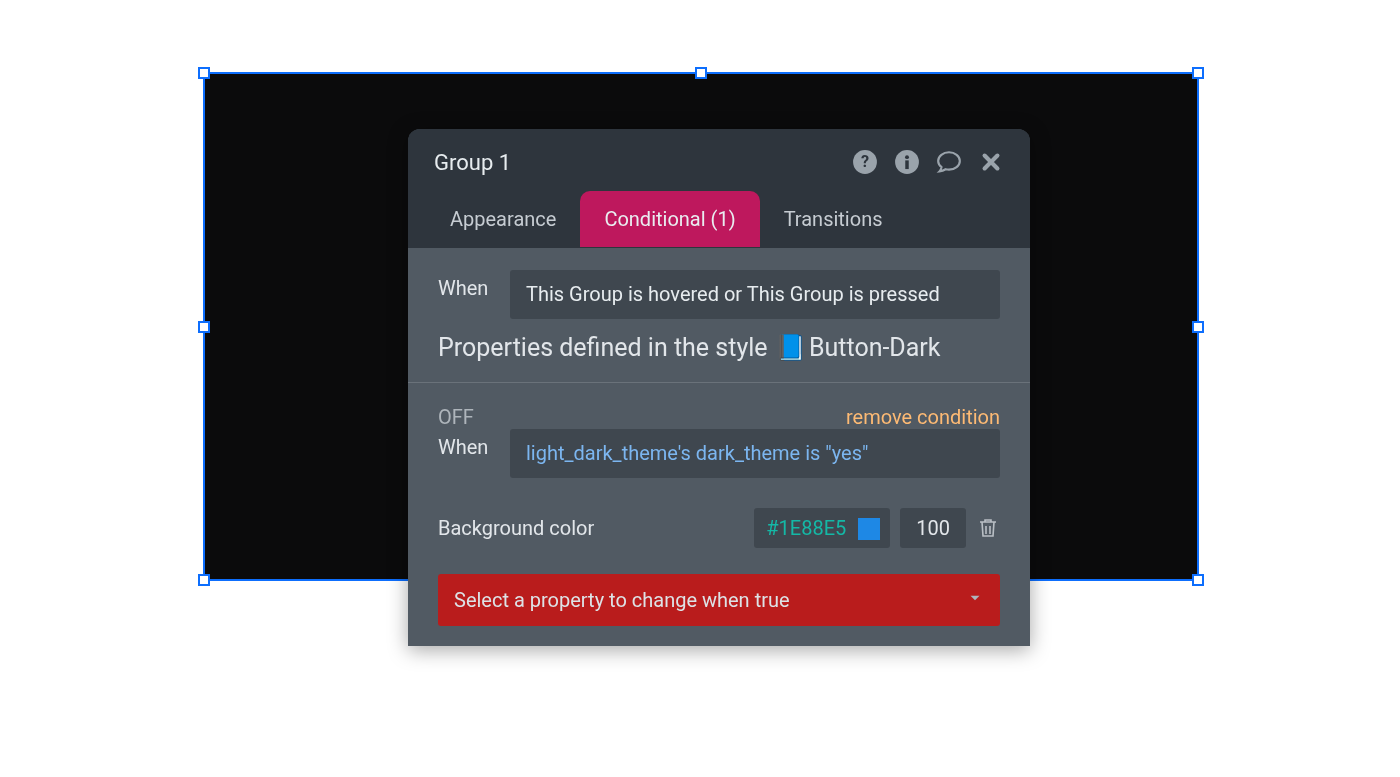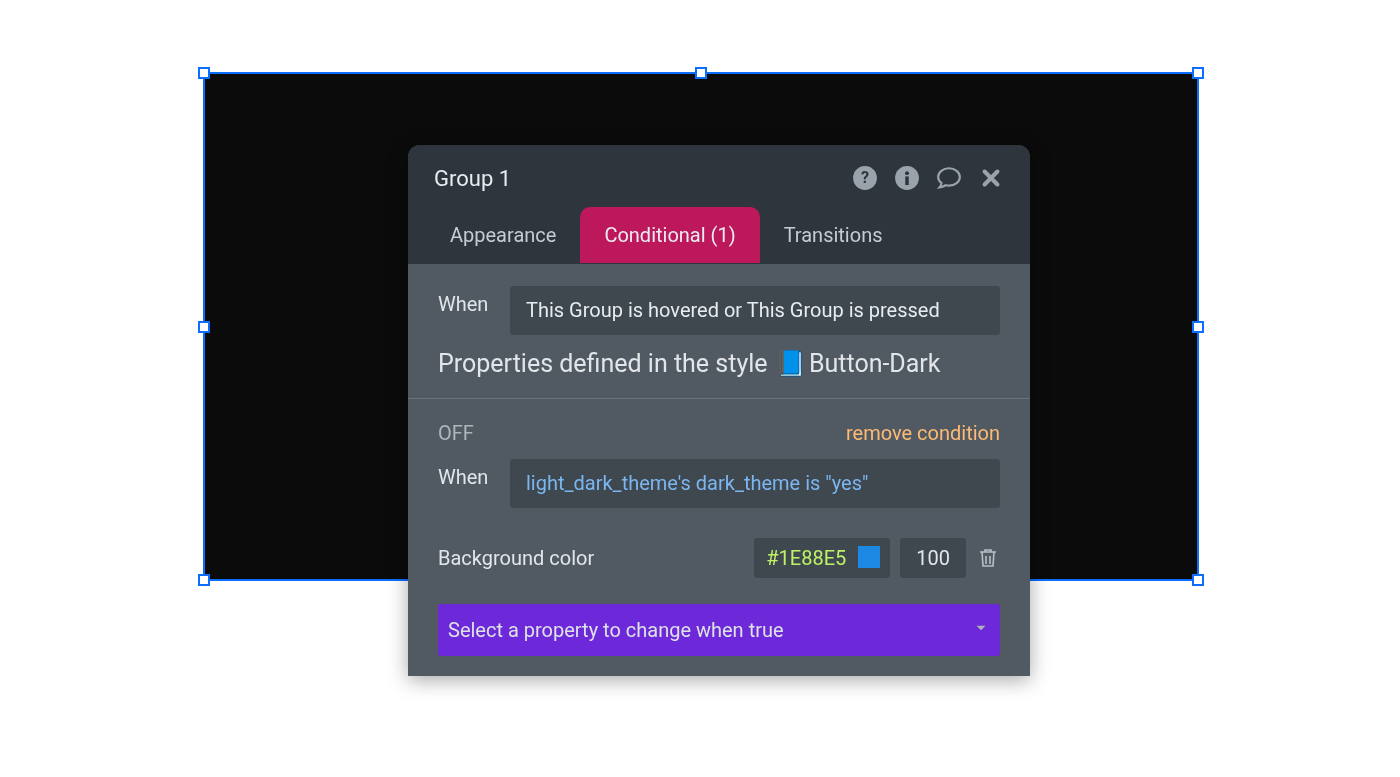--- a/index.html
+++ b/index.html
@@ -40,21 +40,21 @@
     .h-ml { top:50%; left:-7px; margin-top:-6px; }
     .h-mr { top:50%; right:-7px; margin-top:-6px; }
     .h-bl { bottom:-7px; left:-7px; }
     .h-bm { bottom:-7px; left:50%; margin-left:-6px; }
     .h-br { bottom:-7px; right:-7px; }
 
     
     .panel {
       position: absolute;
       left: 408px;
-      top: 145px;
+      top: 129px;
       width: 622px;
       background: #3c4650;
       border-radius: 12px 12px 0 0;
       box-shadow: 0 4px 20px rgba(0,0,0,.35);
       overflow: hidden;
     }
 
     .panel-header {
       display: flex;
       align-items: center;
@@ -141,38 +141,37 @@
       margin-top: 14px;
     }
     .style-line .emoji { margin: 0 2px 0 2px; }
 
     .cond-top {
       display: flex;
       justify-content: space-between;
       align-items: center;
       color: #aeb5bb;
       font-size: 20px;
-      margin-bottom: 14px;
     }
     .remove-cond { color: #fdba74; cursor: pointer; }
 
     .prop-row {
       display:flex;
       align-items:center;
       justify-content:space-between;
       margin-top: 30px;
     }
     .prop-label { color:#e2e6ea; font-size:20px; }
     .prop-controls { display:flex; align-items:center; gap:10px; }
     .hex-box {
       background:#3f474f;
-      color:#bef264;
+      color:#14b8a6;
       font-size:20px;
       display:flex;
-      align-items:flex-start;
+      align-items:flex-end;
       gap:12px;
       padding:8px 10px 8px 12px;
       border-radius:3px;
       margin-left:48px;
     }
     .swatch { width:22px; height:22px; background:#1E88E5; }
     .opacity-box {
       background:#3f474f;
       color:#e2e6ea;
       font-size:20px;
@@ -183,24 +182,24 @@
     }
     .trash {
       width:24px; height:24px; color:#b9bfc5; cursor:pointer;
     }
     .trash svg { width:24px; height:24px; fill: none; stroke: currentColor; stroke-width:1.6; }
 
     .select-row {
       margin-top: 26px;
     }
     .select-box {
-      background:#6d28d9;
+      background:#b91c1c;
       color:#dde2e6;
       font-size:20px;
-      padding:14px 10px;
+      padding:14px 16px;
       border-radius:3px;
       display:flex;
       align-items:center;
       justify-content:space-between;
       cursor:pointer;
     }
     .chev { color:#aeb5bb; }
     .chev svg { width:18px; height:18px; fill: currentColor; }
   </style>
 </head>

